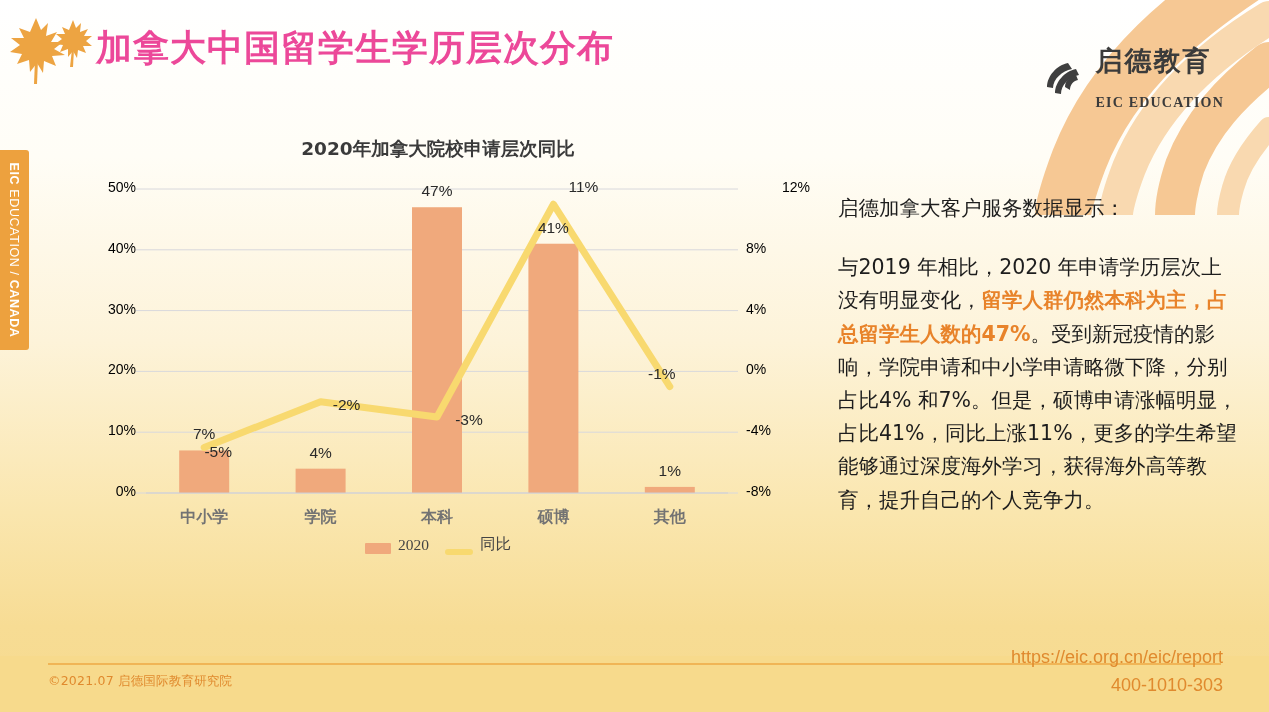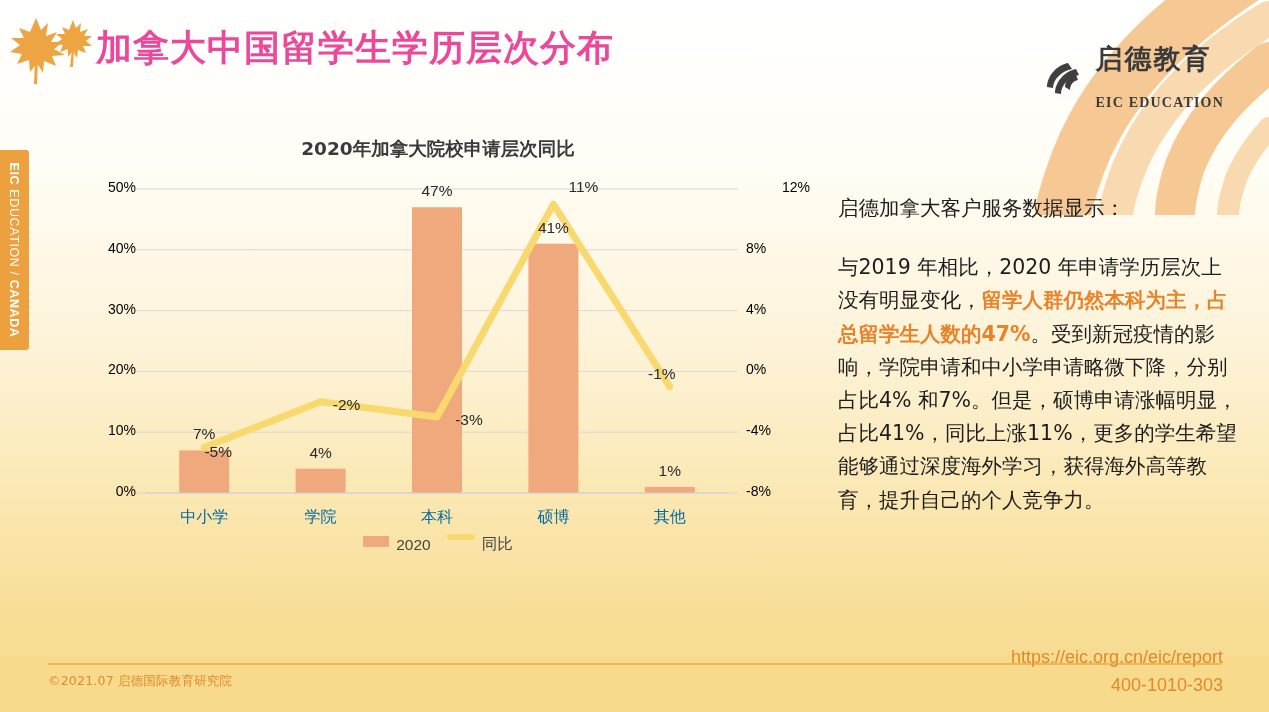--- a/index.html
+++ b/index.html
@@ -25,21 +25,21 @@
     font-size:36px;font-weight:bold;color:#ec4899;
     letter-spacing:1px;white-space:nowrap;
     font-family:"DejaVu Sans","Liberation Sans",sans-serif;
   }
 
   
   .logo{position:absolute;right:45px;top:48px;display:flex;align-items:center;gap:10px;}
   .logo-mark{width:44px;height:44px;}
   .logo-text{display:flex;flex-direction:column;line-height:1;}
   .logo-cn{font-size:27px;font-weight:bold;color:#3b3b3b;letter-spacing:2px;
-           font-family:Liberation Mono, monospace;}
+           font-family:Liberation Sans, sans-serif;}
   .logo-en{font-size:14px;font-weight:bold;color:#3b3b3b;letter-spacing:1.2px;margin-top:21px;
            font-family:"Liberation Serif",serif;}
 
   
   .side-tab{
     position:absolute;left:0;top:150px;width:29px;height:200px;
     background:#eda13e;border-radius:0 3px 3px 0;
     display:flex;align-items:center;justify-content:center;
   }
   .side-tab span{
@@ -59,33 +59,33 @@
   .plot{position:relative;width:700px;height:390px;}
   .plot svg{position:absolute;left:0;top:0;}
 
   .axis-label{
     position:absolute;font-size:14px;color:#000000;
     font-family:"Liberation Sans",sans-serif;white-space:nowrap;
   }
   .ylabel-left{text-align:right;}
   .ylabel-right{text-align:left;}
   .cat-label{
-    position:absolute;font-size:16px;color:#0369a1;text-align:center;
-    font-family:"DejaVu Sans","Liberation Sans",sans-serif;white-space:nowrap;
+    position:absolute;font-size:16px;color:#737373;text-align:center;
+    font-family:"DejaVu Sans","Liberation Sans",sans-serif;white-space:nowrap;font-weight:bold;
   }
   .dlabel{
     position:absolute;font-size:15.5px;color:#2a2a2a;text-align:center;
     font-family:"Liberation Sans",sans-serif;white-space:nowrap;
   }
   .legend{
     position:absolute;left:0;top:398px;width:700px;
     display:flex;justify-content:center;align-items:center;gap:16px;
   }
-  .lg-item{display:flex;align-items:flex-start;gap:7px;font-size:15.5px;color:#444;
-           font-family:Liberation Sans, sans-serif;}
+  .lg-item{display:flex;align-items:flex-end;gap:7px;font-size:15.5px;color:#444;
+           font-family:Liberation Serif, serif;}
   .sw-bar{width:26px;height:11px;background:#f0a97c;border-radius:1px;}
   .sw-line{width:28px;height:6px;background:#f8d96f;border-radius:3px;}
 
   
   .text-panel{
     position:absolute;left:838px;top:192px;width:400px;
     font-size:20.5px;line-height:1.62;color:#1d1d1d;
     font-family:"DejaVu Sans","Liberation Sans",sans-serif;
   }
   .text-panel .lead{display:block;margin-bottom:26px;}

